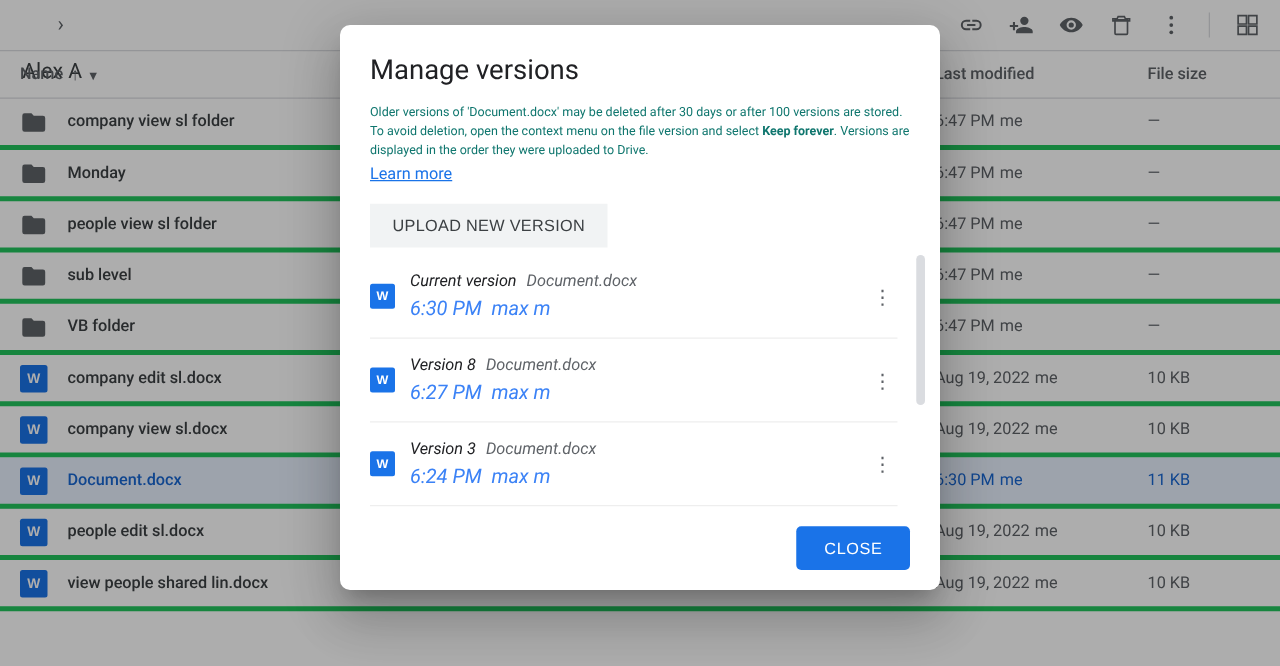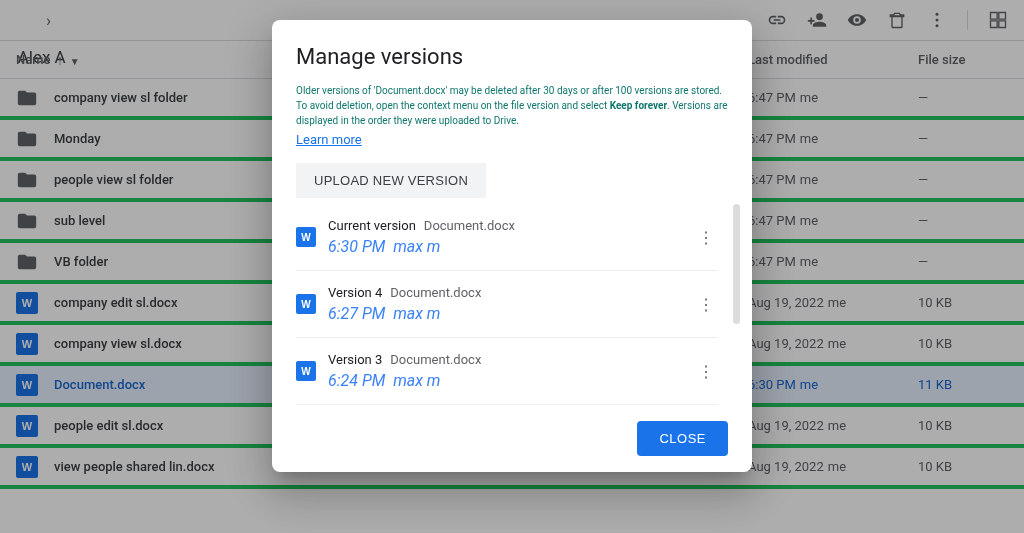--- a/index.html
+++ b/index.html
@@ -56,21 +56,21 @@
   .dialog-inner{ padding: 0 24px;}
   .dlg-title{ font-size:22px; font-weight:400; color:#202124; margin-bottom:14px;}
   .dlg-desc{ font-size:10px; color:#0f766e; line-height:1.5; margin-bottom:4px;}
   .dlg-desc strong{ font-weight:700;}
   .learn{ color:#1a73e8; font-size:13px; display:block; margin-bottom:16px;}
   .upload-btn{ background:#f1f3f4; border:none; padding:10px 18px; font-size:13px; font-weight:500; color:#3c4043; letter-spacing:.25px; cursor:pointer; margin-bottom:6px;}
   .vlist{ position:relative; padding-right:10px;}
   .vitem{ display:flex; align-items:center; padding: 14px 0; border-bottom:1px solid #eee;}
   .vitem .vico{ width:32px;}
   .vitem .vbody{ flex:1;}
-  .vitem .vhead{ display:flex; gap:8px; font-size:13px; margin-bottom:4px;}
+  .vitem .vhead{ display:flex; gap:8px; font-size:13px; margin-bottom:4px;font-style:italic;}
   .vitem .vlabel{ color:#202124;}
   .vitem .vfile{ color:#5f6368;}
   .vitem .vmeta{ font-size:16px; color:#3b82f6;font-style:italic;}
   .vitem .vmenu{ width:24px; color:#5f6368; font-size:16px; text-align:center; cursor:pointer;}
   .vscroll{ position:absolute; right:-12px; top:0; width:7px; height:120px; background:#dadce0; border-radius:4px;}
   .dlg-footer{ display:flex; justify-content:flex-end; padding: 16px 24px 0;}
   .close-btn{ background:#1a73e8; color:#fff; border:none; padding:10px 22px; font-size:13px; font-weight:500; letter-spacing:.5px; border-radius:4px; cursor:pointer;}
   svg{display:block;}
   .arrow-up{ font-size:14px;}
   .caret{ font-size:10px; color:#5f6368;}
@@ -290,21 +290,21 @@
             <div class="vmeta"><span>6:30 PM</span>&nbsp;&nbsp;<span>max m</span></div>
           </div>
           <div class="vmenu">⋮</div>
         </div>
         <div class="vitem">
           <div class="vico">
             <span class="word-ico-sm">W</span>
           </div>
           <div class="vbody">
             <div class="vhead">
-              <span class="vlabel">Version 4</span>
+              <span class="vlabel">Version 8</span>
               <span class="vfile">Document.docx</span>
             </div>
             <div class="vmeta"><span>6:27 PM</span>&nbsp;&nbsp;<span>max m</span></div>
           </div>
           <div class="vmenu">⋮</div>
         </div>
         <div class="vitem">
           <div class="vico">
             <span class="word-ico-sm">W</span>
           </div>

